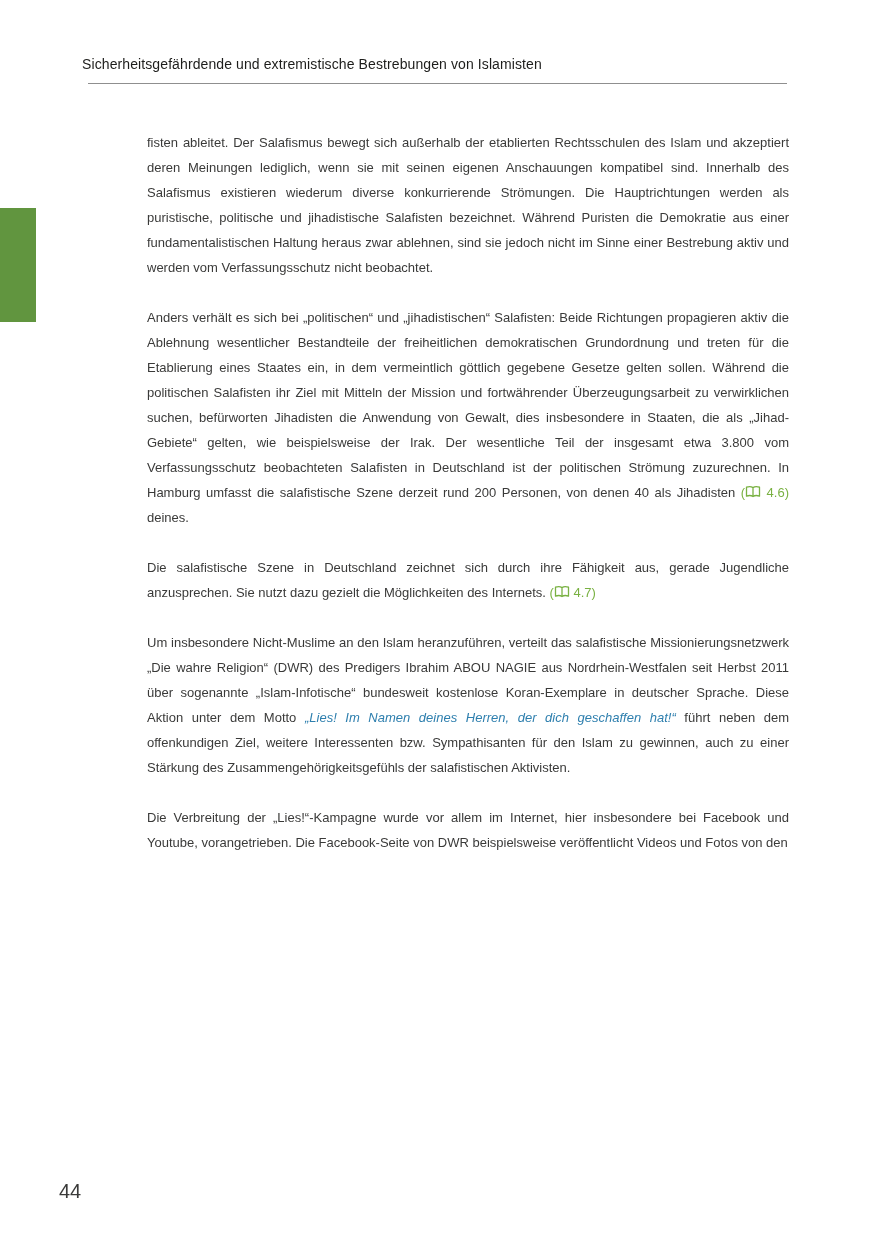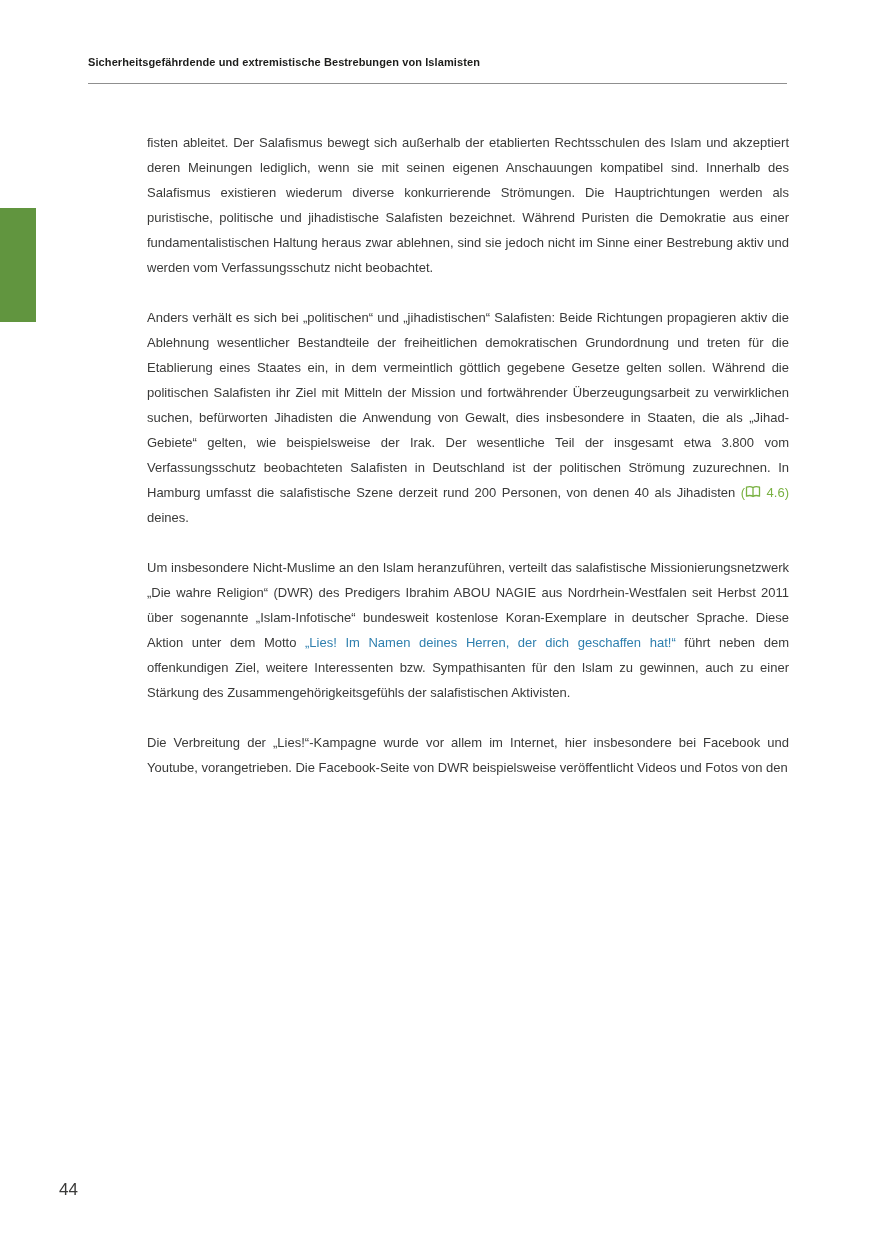--- a/index.html
+++ b/index.html
@@ -9,25 +9,25 @@
   .page {
     position: relative;
     width: 875px;
     height: 1241px;
     background: #ffffff;
     overflow: hidden;
   }
 
   .running-header {
     position: absolute;
-    left: 88px;
+    left: 82px;
     top: 56px;
     width: 700px;
-    font-size: 11px;
-    font-weight: 700;
+    font-size: 14px;
+    font-weight: 400;
     color: var(--heading, #1d1d1b);
     letter-spacing: 0.1px;
   }
 
   .header-rule {
     position: absolute;
     left: 88px;
     top: 83px;
     width: 699px;
     height: 1px;
@@ -61,46 +61,50 @@
 
   .ref-link {
     color: var(--ref-green, #79b142);
     white-space: nowrap;
     cursor: pointer;
   }
 
   .quote-link {
     color: var(--quote-blue, #2e7fae);
     cursor: pointer;
+    font-style: italic;
   }
 
   .book-icon {
     width: 16px;
     height: 13px;
     vertical-align: -1px;
     display: inline-block;
   }
 
   .page-number {
     position: absolute;
     left: 59px;
     top: 1180px;
-    font-size: 17px;
+    font-size: 20px;
     color: var(--text, #3a3a39);
   }
 </style>
 </head>
 <body>
 
 <div class="page">
   <div class="running-header">Sicherheitsgefährdende und extremistische Bestrebungen von Islamisten</div>
   <div class="header-rule"></div>
   <div class="side-tab"></div>
   <div class="body-text" id="paragraphs">
       <p><span>fisten ableitet. Der Salafismus bewegt sich außerhalb der etablierten Rechtsschulen des Islam und akzeptiert deren Meinungen lediglich, wenn sie mit seinen eigenen Anschauungen kompatibel sind. Innerhalb des Salafismus existieren wiederum diverse konkurrierende Strömungen. Die Hauptrichtungen werden als puristische, politische und jihadistische Salafisten bezeichnet. Während Puristen die Demokratie aus einer fundamentalistischen Haltung heraus zwar ablehnen, sind sie jedoch nicht im Sinne einer Bestrebung aktiv und werden vom Verfassungsschutz nicht beobachtet.</span></p>
       <p><span>Anders verhält es sich bei „politischen“ und „jihadistischen“ Salafisten: Beide Richtungen propagieren aktiv die Ablehnung wesentlicher Bestandteile der freiheitlichen demokratischen Grundordnung und treten für die Etablierung eines Staates ein, in dem vermeintlich göttlich gegebene Gesetze gelten sollen. Während die politischen Salafisten ihr Ziel mit Mitteln der Mission und fortwährender Überzeugungsarbeit zu verwirklichen suchen, befürworten Jihadisten die Anwendung von Gewalt, dies insbesondere in Staaten, die als „Jihad-Gebiete“ gelten, wie beispielsweise der Irak. Der wesentliche Teil der insgesamt etwa 3.800 vom Verfassungsschutz beobachteten Salafisten in Deutschland ist der politischen Strömung zuzurechnen. In Hamburg umfasst die salafistische Szene derzeit rund 200 Personen, von denen 40 als Jihadisten </span><span class="ref-link">(<svg viewBox="0 0 24 20" class="book-icon">
             <path d="M12 4C9.5 2.2 5.5 2 2 3.4v13.8c3.5-1.4 7.5-1.2 10 .6 2.5-1.8 6.5-2 10-.6V3.4C18.5 2 14.5 2.2 12 4z M12 4v13.8" fill="none" stroke="currentColor" stroke-width="2" stroke-linejoin="round"></path>
           </svg>&nbsp;4.6)</span><span> deines.</span></p>
+      <p><span>Die salafistische Szene in Deutschland zeichnet sich durch ihre Fähigkeit aus, gerade Jugendliche anzusprechen. Sie nutzt dazu gezielt die Möglichkeiten des Internets. </span><span class="ref-link">(<svg viewBox="0 0 24 20" class="book-icon">
+            <path d="M12 4C9.5 2.2 5.5 2 2 3.4v13.8c3.5-1.4 7.5-1.2 10 .6 2.5-1.8 6.5-2 10-.6V3.4C18.5 2 14.5 2.2 12 4z M12 4v13.8" fill="none" stroke="currentColor" stroke-width="2" stroke-linejoin="round"></path>
+          </svg>&nbsp;4.7)</span></p>
       <p><span>Um insbesondere Nicht-Muslime an den Islam heranzuführen, verteilt das salafistische Missionierungsnetzwerk „Die wahre Religion“ (DWR) des Predigers Ibrahim ABOU NAGIE aus Nordrhein-Westfalen seit Herbst 2011 über sogenannte „Islam-Infotische“ bundesweit kostenlose Koran-Exemplare in deutscher Sprache. Diese Aktion unter dem Motto </span><span class="quote-link">„Lies! Im Namen deines Herren, der dich geschaffen hat!“</span><span> führt neben dem offenkundigen Ziel, weitere Interessenten bzw. Sympathisanten für den Islam zu gewinnen, auch zu einer Stärkung des Zusammengehörigkeitsgefühls der salafistischen Aktivisten.</span></p>
       <p><span>Die Verbreitung der „Lies!“-Kampagne wurde vor allem im Internet, hier insbesondere bei Facebook und Youtube, vorangetrieben. Die Facebook-Seite von DWR beispielsweise veröffentlicht Videos und Fotos von den</span></p>
     </div>
   <div class="page-number">44</div>
 </div>
 
 </body></html>

